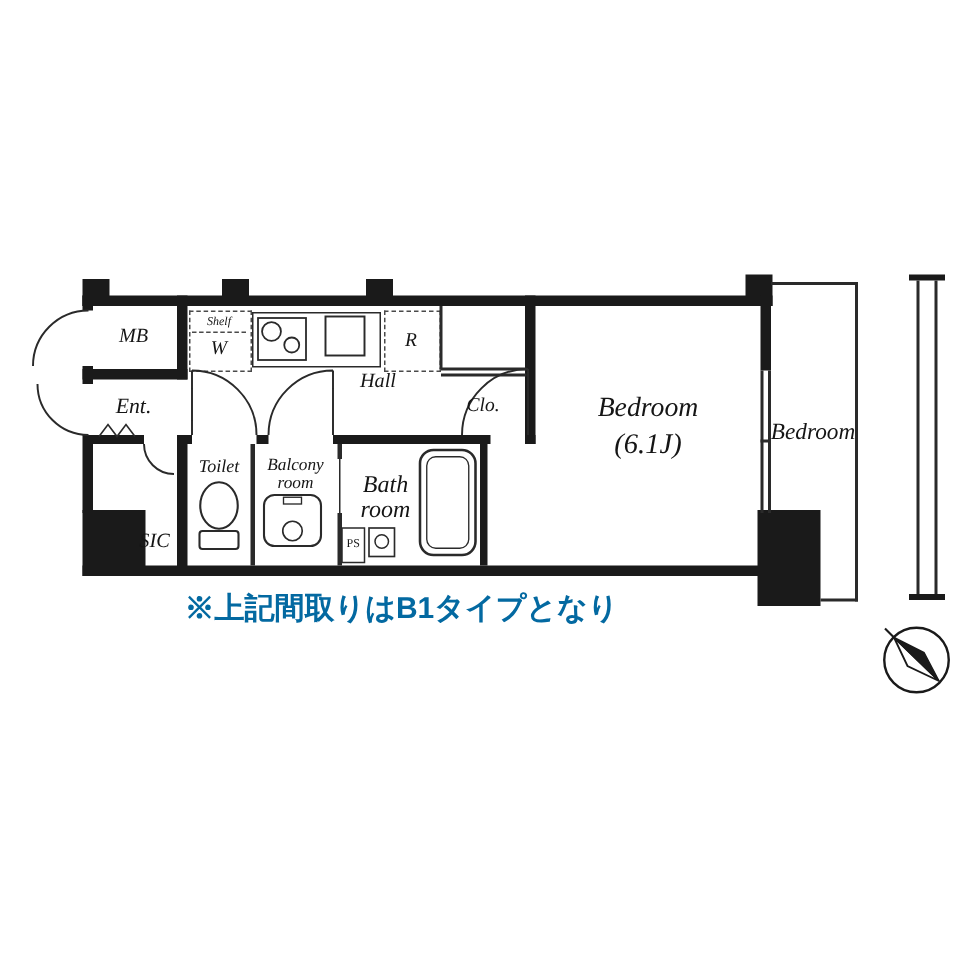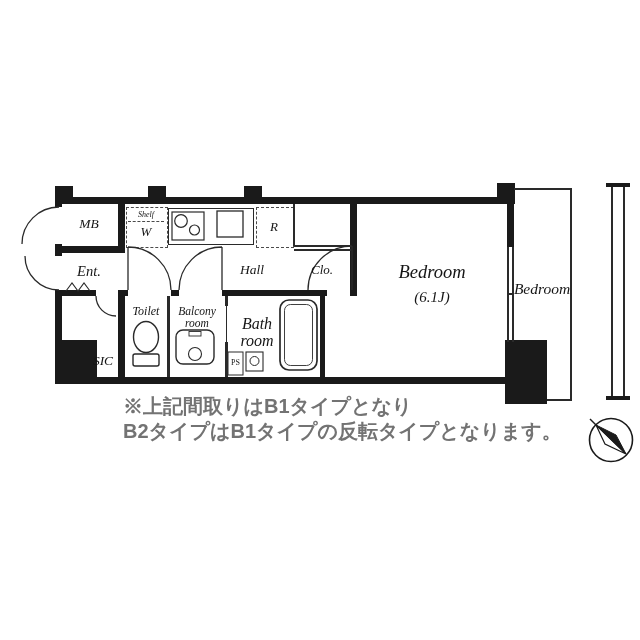--- a/index.html
+++ b/index.html
@@ -6,21 +6,21 @@
   #stage{position:relative;width:640px;height:640px;background:#ffffff;overflow:hidden;
          font-family:"Liberation Serif",serif;}
   .wall{position:absolute;background:#1a1a1a;}
   .thin{position:absolute;background:#2a2a2a;}
   .lbl{position:absolute;transform:translate(-50%,-50%);font-family:"Liberation Serif",serif;
        font-style:italic;color:#151515;white-space:nowrap;text-align:center;line-height:1.08;}
   .dash{position:absolute;border:1.3px dashed #4a4a4a;background:#fff;}
   .counter{position:absolute;border:1.3px solid #2a2a2a;background:#fff;}
   #arcs{position:absolute;left:0;top:0;width:640px;height:640px;}
   .note{position:absolute;left:123px;top:394px;font-family:"Liberation Sans",sans-serif;
-        font-weight:600;font-size:20px;line-height:24.5px;color:#737373;white-space:nowrap;}
+        font-weight:600;font-size:20px;line-height:24.5px;color:#0369a1;white-space:nowrap;}
 </style>
 </head>
 <body>
 
 <div id="stage">
 
   <div class="wall" style="left:55px;top:197px;width:460px;height:7px;"></div>
   <div class="wall" style="left:55px;top:186px;width:18px;height:18px;"></div>
   <div class="wall" style="left:148px;top:186px;width:18px;height:18px;"></div>
   <div class="wall" style="left:244px;top:186px;width:18px;height:18px;"></div>
@@ -129,29 +129,28 @@
   <div class="lbl" style="left:197px;top:317px;font-size:11.5px;">
     <div>Balcony</div>
     <div>room</div>
   </div>
 
   <div class="lbl" style="left:257px;top:332px;font-size:16px;">
     <div>Bath</div>
     <div>room</div>
   </div>
 
-  <div class="lbl" style="left:252px;top:270px;font-size:13.5px;font-family:Liberation Serif, serif;">Hall</div>
+  <div class="lbl" style="left:252px;top:254px;font-size:13.5px;font-family:Liberation Serif, serif;">Hall</div>
   <div class="lbl" style="left:322px;top:226px;font-size:13px;margin-top:44px;">Clo.</div>
   <div class="lbl" style="left:274px;top:227px;font-size:13px;">R</div>
   <div class="lbl" style="left:146px;top:215px;font-size:8px;">Shelf</div>
   <div class="lbl" style="left:146px;top:232px;font-size:13px;">W</div>
 
   <div class="lbl" style="left:432px;top:273px;font-size:18.5px;">Bedroom</div>
-  <div class="lbl" style="left:432px;top:297px;font-size:15px;">(6.1J)</div>
+  <div class="lbl" style="left:432px;top:297px;font-size:19px;">(6.1J)</div>
   <div class="lbl" style="left:542px;top:289px;font-size:15.5px;">Bedroom</div>
   <div class="lbl" style="left:235.5px;top:363px;font-size:8px;font-style:normal;">PS</div>
 
   <div class="note">
     <div>※上記間取りはB1タイプとなり</div>
-    <div>B2タイプはB1タイプの反転タイプとなります。</div>
   </div>
 
 </div>
 
 </body></html>

